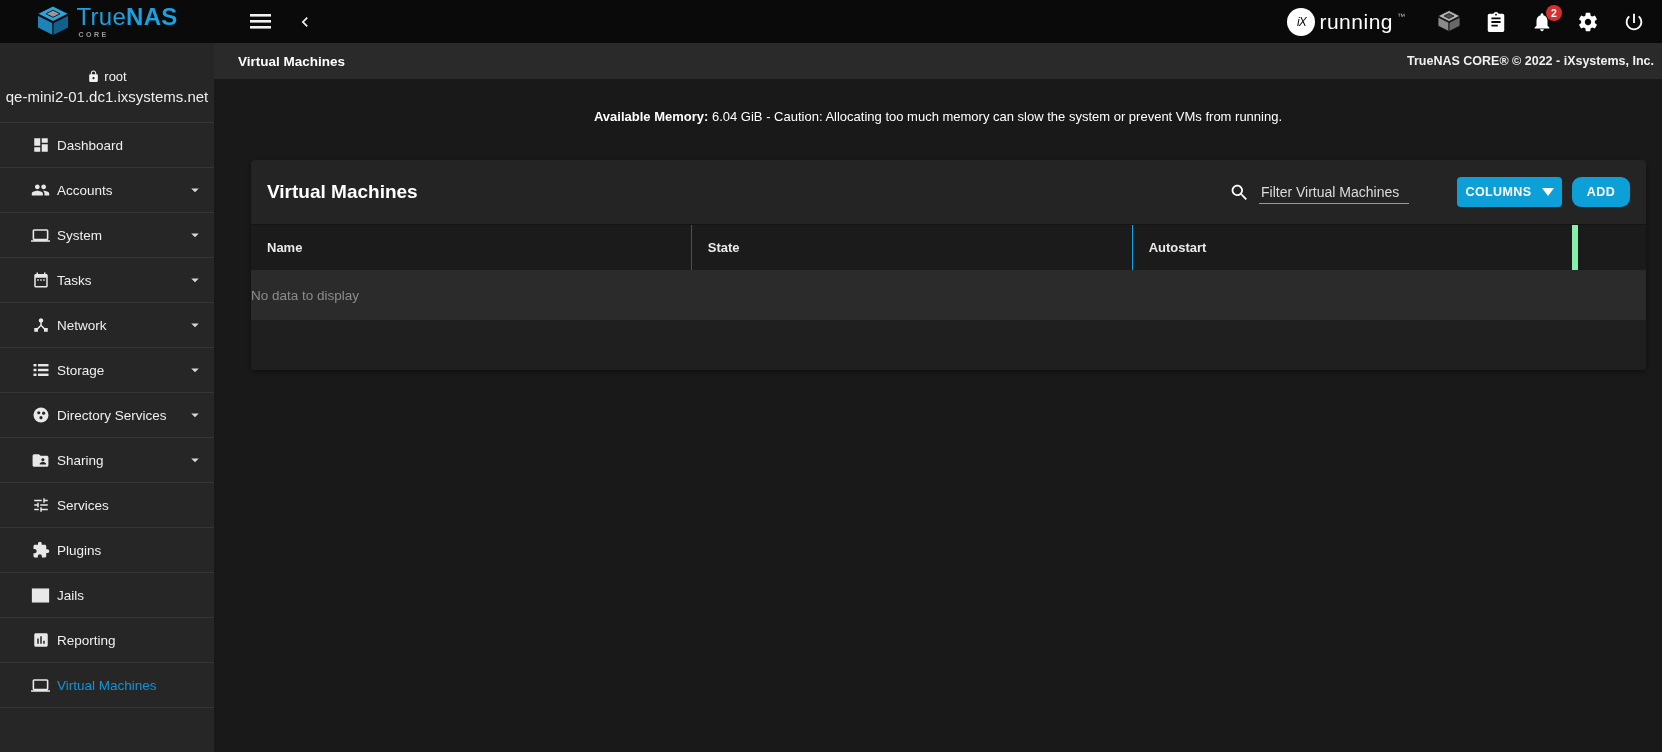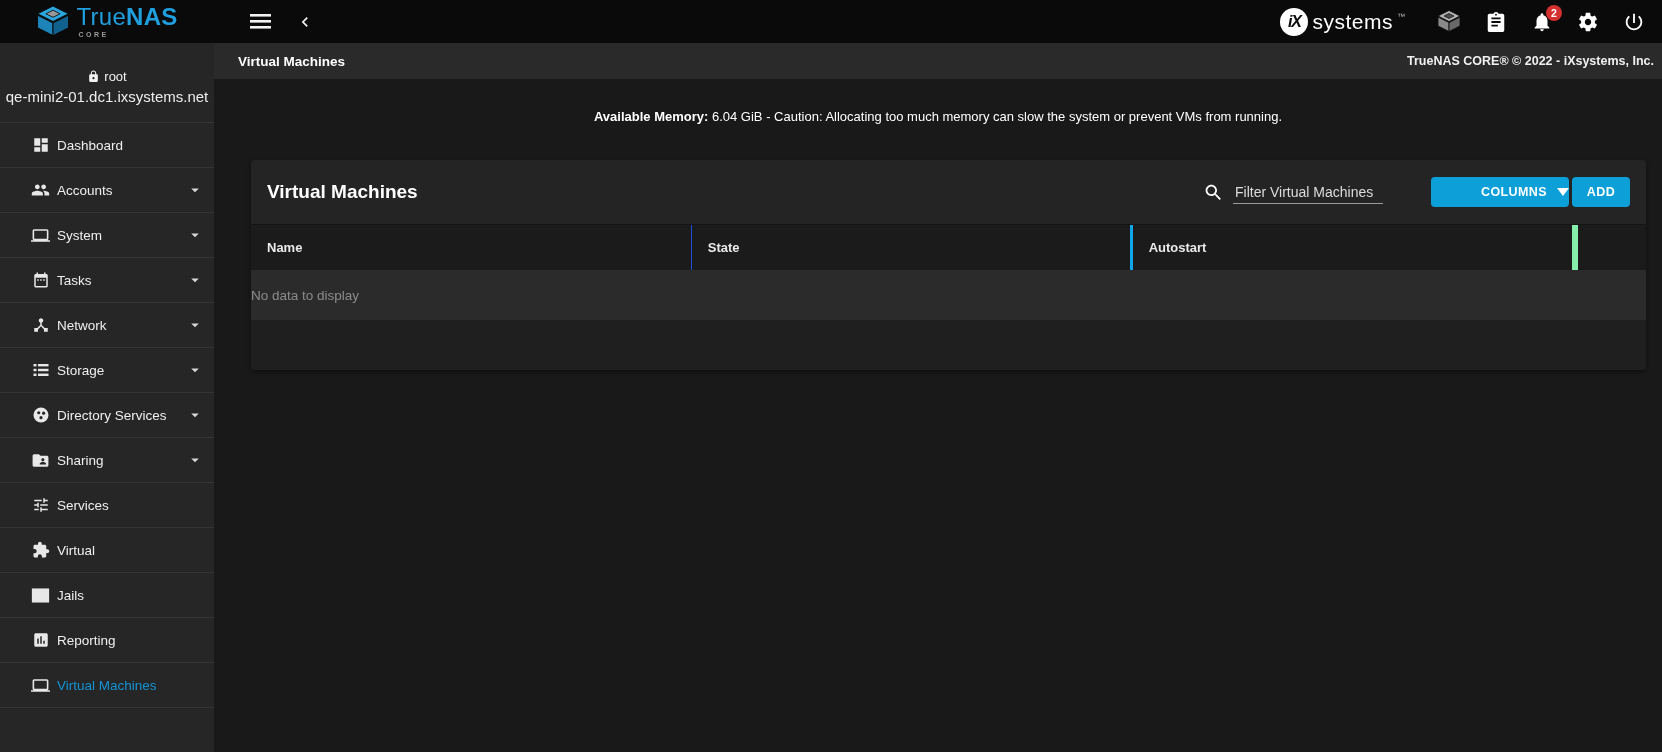--- a/index.html
+++ b/index.html
@@ -14,21 +14,21 @@
   .brand-main .t1 { font-weight:400; }
   .brand-main .t2 { font-weight:700; }
   .brand-core { font-size:7px; letter-spacing:2.5px; color:#9a9a9a; font-weight:700; margin-top:2px; margin-left:2px; }
   .icon-btn { background:none; border:none; cursor:pointer; display:flex; align-items:center; justify-content:center; padding:0; position:relative; }
   .hamburger { margin-left:36px; }
   .back-btn { margin-left:24px; }
   .spacer { flex:1; }
   .ixlogo { display:flex; align-items:center; gap:4px; margin-right:32px; }
   .ixmark { width:28px; height:28px; border-radius:50%; background:#fff; color:#0a0a0a;
             display:flex; align-items:center; justify-content:center;
-            font-weight:700; font-style:italic; font-size:16px; letter-spacing:-1px; }
+            font-weight:400; font-style:italic; font-size:12px; letter-spacing:-1px; }
   .ixtext { color:#fff; font-size:21px; font-weight:300; letter-spacing:.5px; }
   .ixtm { color:#bbb; font-size:8px; align-self:flex-start; margin-top:4px; }
   .top-icons { display:flex; align-items:center; gap:24px; margin-right:17px; }
   .badge { position:absolute; top:-6px; right:-9px; min-width:16px; height:16px; border-radius:8px;
            background:#d3302f; color:#fff; font-size:10.5px; font-weight:700;
            display:flex; align-items:center; justify-content:center; padding:0 3px; }
 
   
   .shell { display:flex; height:709px; }
   .sidebar { width:214px; background:#262626; flex-shrink:0; display:flex; flex-direction:column; }
@@ -62,28 +62,28 @@
   .controls { margin-left:auto; display:flex; align-items:center; }
   .search-icon { margin-right:9px; display:flex; }
   .filter-input { width:150px; background:transparent; border:none; outline:none;
                   border-bottom:1px solid #9a9a9a; color:#eee; font-size:14px; padding:3px 2px;
                   font-family:"Liberation Sans", sans-serif; }
   .filter-input::placeholder { color:#dcdcdc; opacity:1; }
   .btn { height:30px; border:none; border-radius:4px; background:#0c9fd8; color:#fff;
          font-size:12.5px; font-weight:700; letter-spacing:.4px; cursor:pointer;
          display:flex; align-items:center; justify-content:center;
          font-family:"Liberation Sans", sans-serif; }
-  .btn-columns { width:138px; margin-left:48px; gap:10px;justify-content:flex-end; }
-  .btn-add { width:58px; margin-left:3px; }
+  .btn-columns { width:105px; margin-left:48px; gap:10px; }
+  .btn-add { width:58px; margin-left:10px;border-radius:9px; }
 
   .thead { display:flex; height:46px; background:#1b1b1b; border-top:1px solid #141414; }
   .th { display:flex; align-items:center; padding-left:16px; color:#eaeaea;
         font-size:13px; font-weight:700; }
   .th.c1 { width:31.6%; border-right:1px solid #1d4ed8; }
-  .th.c2 { width:31.6%; border-right:3px solid #0ea5e9; }
+  .th.c2 { width:31.6%; border-right:1px solid #0ea5e9; }
   .th.c3 { width:31.9%; border-right:6px solid #86efac; }
   .th.c4 { flex:1; border-right:none; }
   .trow { height:50px; background:#2b2b2b; display:flex; align-items:center;
           padding-left:0; color:#8c8c8c; font-size:13.5px; }
   .tfoot { height:50px; background:#1f1f1f; }
 </style>
 </head>
 <body>
 
 <div class="topbar">
@@ -117,21 +117,21 @@
       <svg width="20" height="20" viewBox="0 0 24 24" fill="#f2f2f2">
           <path d="M15.41 7.41L14 6l-6 6 6 6 1.41-1.41L10.83 12z"></path>
         </svg>
     </span>
   </button>
 
   <div class="spacer"></div>
 
   <div class="ixlogo">
     <span class="ixmark">iX</span>
-    <span class="ixtext">systems</span>
+    <span class="ixtext">running</span>
     <span class="ixtm">™</span>
   </div>
 
   <div class="top-icons">
     <button class="icon-btn">
       <span style="display:flex;">
         <svg width="24" height="23" viewBox="0 0 48 44">
           <polygon points="24,0 46,11 24,22 2,11" fill="#b5b5b5" stroke="#0a0a0a" stroke-width="1.6"></polygon>
           <polygon points="2,13 24,24 24,42 2,31" fill="#8a8a8a" stroke="#0a0a0a" stroke-width="1.6"></polygon>
           <polygon points="46,13 24,24 24,42 46,31" fill="#686868" stroke="#0a0a0a" stroke-width="1.6"></polygon>
@@ -299,21 +299,21 @@
             </svg>
           </span>
           <span class="nav-label">Services</span>
         </div>
         <div class="nav-item">
           <span class="nav-icon">
             <svg width="18" height="18" viewBox="0 0 24 24">
               <path d="M20.5 11H19V7c0-1.1-.9-2-2-2h-4V3.5C13 2.12 11.88 1 10.5 1S8 2.12 8 3.5V5H4c-1.1 0-1.99.9-1.99 2v3.8H3.5c1.49 0 2.7 1.21 2.7 2.7s-1.21 2.7-2.7 2.7H2V20c0 1.1.9 2 2 2h3.8v-1.5c0-1.49 1.21-2.7 2.7-2.7 1.49 0 2.7 1.21 2.7 2.7V22H17c1.1 0 2-.9 2-2v-4h1.5c1.38 0 2.5-1.12 2.5-2.5S21.88 11 20.5 11z"></path>
             </svg>
           </span>
-          <span class="nav-label">Virtual</span>
+          <span class="nav-label">Plugins</span>
         </div>
         <div class="nav-item">
           <span class="nav-icon">
             <svg width="19" height="19" viewBox="0 0 24 24" fill="none" stroke="#e8e8e8" stroke-width="1.8">
               <rect x="2" y="4" width="20" height="16"></rect>
               <circle cx="12" cy="12" r="4.5"></circle>
               <line x1="7" y1="4" x2="7" y2="20"></line>
               <line x1="12" y1="4" x2="12" y2="20"></line>
               <line x1="17" y1="4" x2="17" y2="20"></line>
             </svg>

